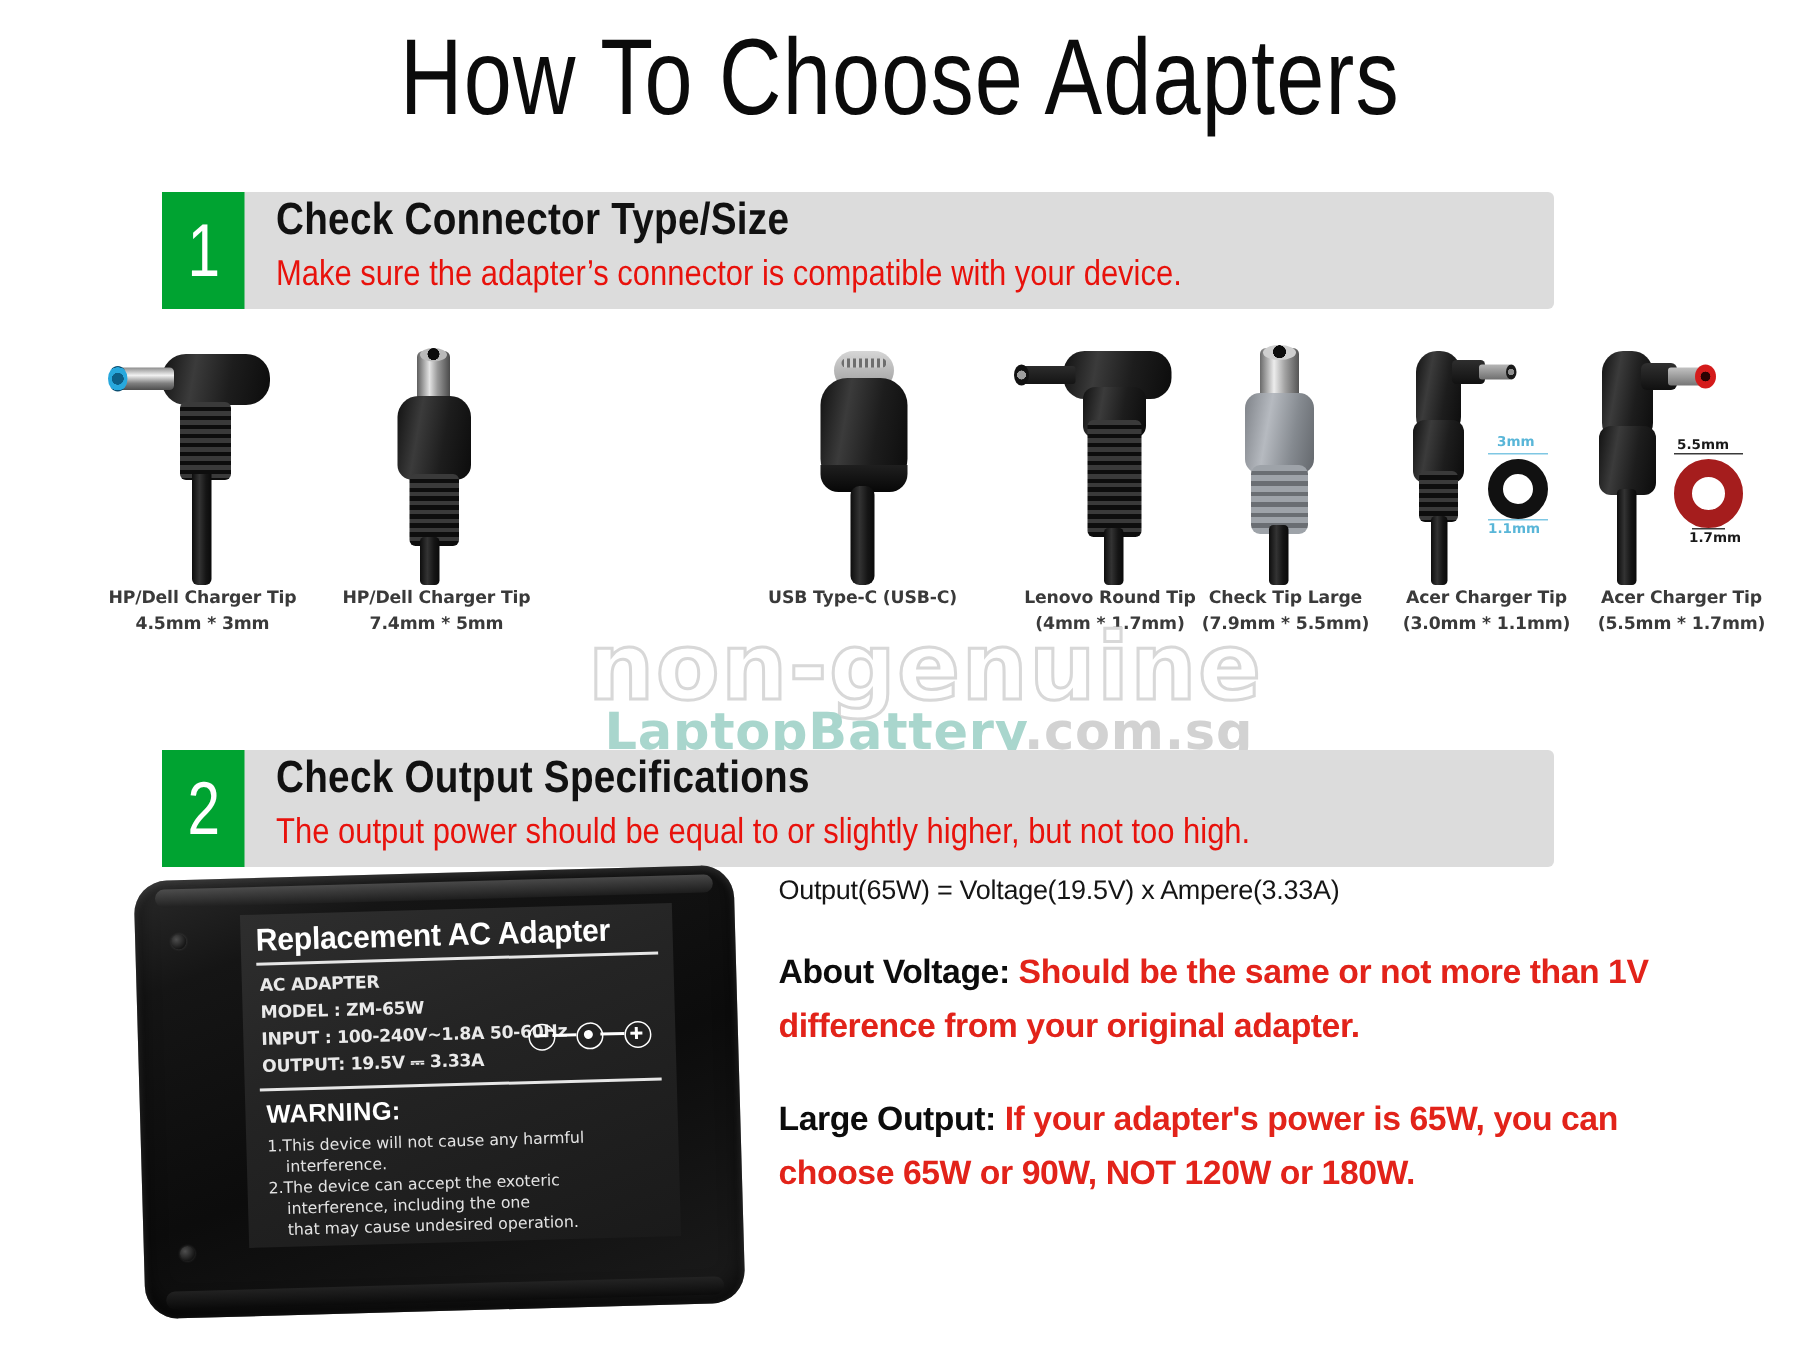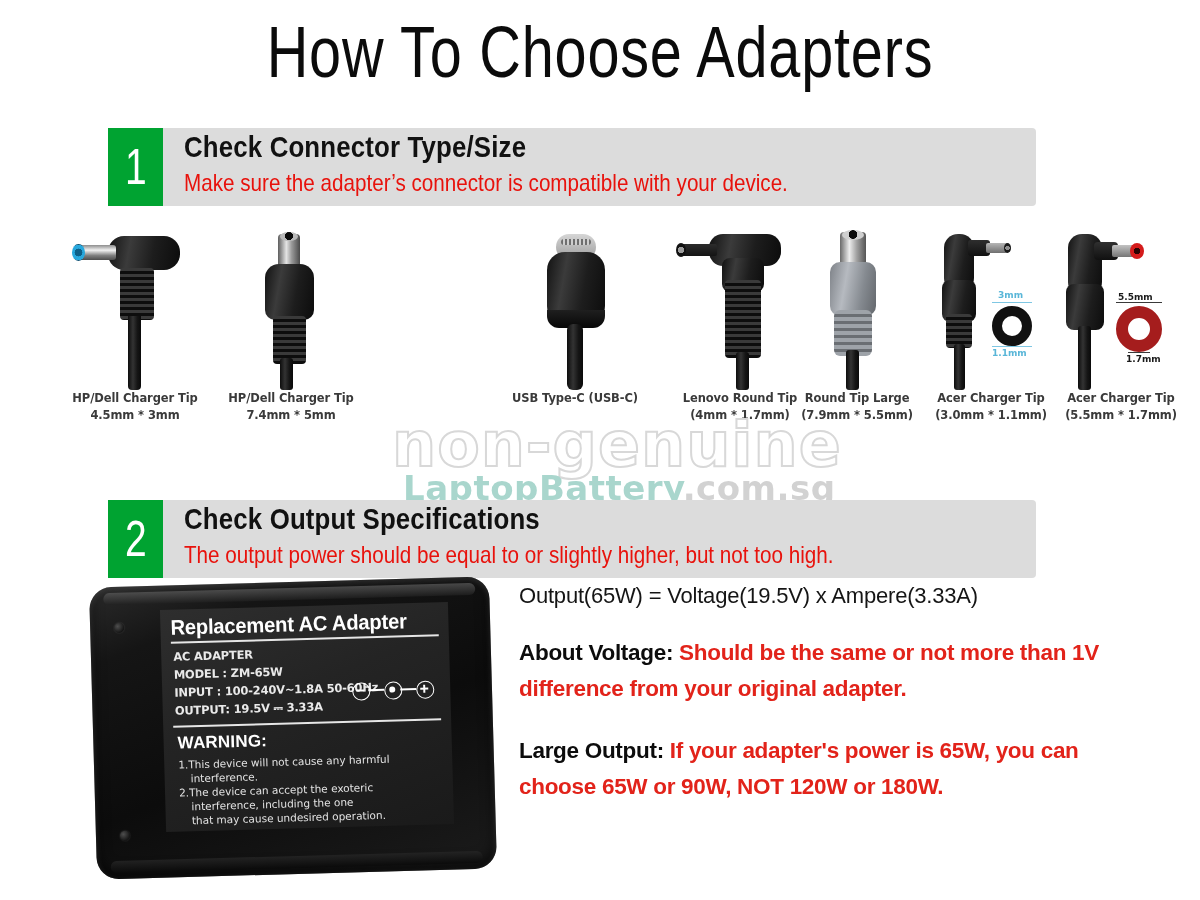--- a/index.html
+++ b/index.html
@@ -97,21 +97,21 @@
     font-family:"DejaVu Sans","Liberation Sans",sans-serif;white-space:nowrap;}
   
   .pol{position:absolute;left:190px;top:76px;width:92px;height:20px;}
   .pol .pc{position:absolute;top:2px;width:16px;height:16px;border-radius:50%;
     border:1.6px solid #fff;}
   .pol .bar{position:absolute;top:9px;height:1.6px;background:#fff;}
   .pol .h{position:absolute;background:#fff;}
 
   
   .spec{position:absolute;left:519px;top:583px;width:600px;}
-  .spec .eq{font-size:22px;color:#151515;font-weight:400;letter-spacing:-.2px;
+  .spec .eq{font-size:18px;color:#151515;font-weight:400;letter-spacing:-.2px;
     font-family:"Liberation Sans","DejaVu Sans",sans-serif;white-space:nowrap;}
   .spec .blk{margin-top:26px;font-size:22.5px;line-height:36px;letter-spacing:-.3px;
     font-family:"Liberation Sans","DejaVu Sans",sans-serif;}
   .spec .k{color:#0c0c0c;font-weight:700;}
   .spec .v{color:#e2231a;font-weight:700;}
 </style>
 </head>
 <body>
 
 <div id="page">
@@ -201,21 +201,21 @@
              background:linear-gradient(90deg,#6a6a6a,#ededed 36%,#a2a2a2 64%,#555);"></div>
         <div class="tipring" style="left:60px;top:2px;width:22px;height:10px;border-radius:50%;
              background:radial-gradient(circle at 50% 45%,#0c0c0c 0 34%,#cfcfcf 36% 100%);"></div>
         <div style="position:absolute;left:48px;top:34px;width:46px;height:54px;border-radius:10px;
              background:linear-gradient(100deg,#7e8288,#b6bac0 34%,#858a90 68%,#63676c);"></div>
         <div style="position:absolute;left:52px;top:82px;width:38px;height:46px;border-radius:6px;
              background:repeating-linear-gradient(180deg,#9ea3a9 0 4px,#6a6e73 4px 7px);"></div>
         <div class="cable grad" style="left:64px;top:122px;width:13px;height:40px;"></div>
       </div>
       <div class="conn-cap">
-        <span>Round Tip Large</span><br>
+        <span>Check Tip Large</span><br>
         <span>(7.9mm * 5.5mm)</span>
       </div>
     </div>
 
     <div class="conn" style="left:856px;">
       <div class="conn-art">
         <div class="body" style="left:28px;top:6px;width:30px;height:58px;border-radius:14px;"></div>
         <div style="position:absolute;left:52px;top:12px;width:22px;height:16px;border-radius:3px;
              background:linear-gradient(180deg,#2e2e2e,#111);"></div>
         <div style="position:absolute;left:70px;top:15px;width:22px;height:10px;border-radius:2px;

